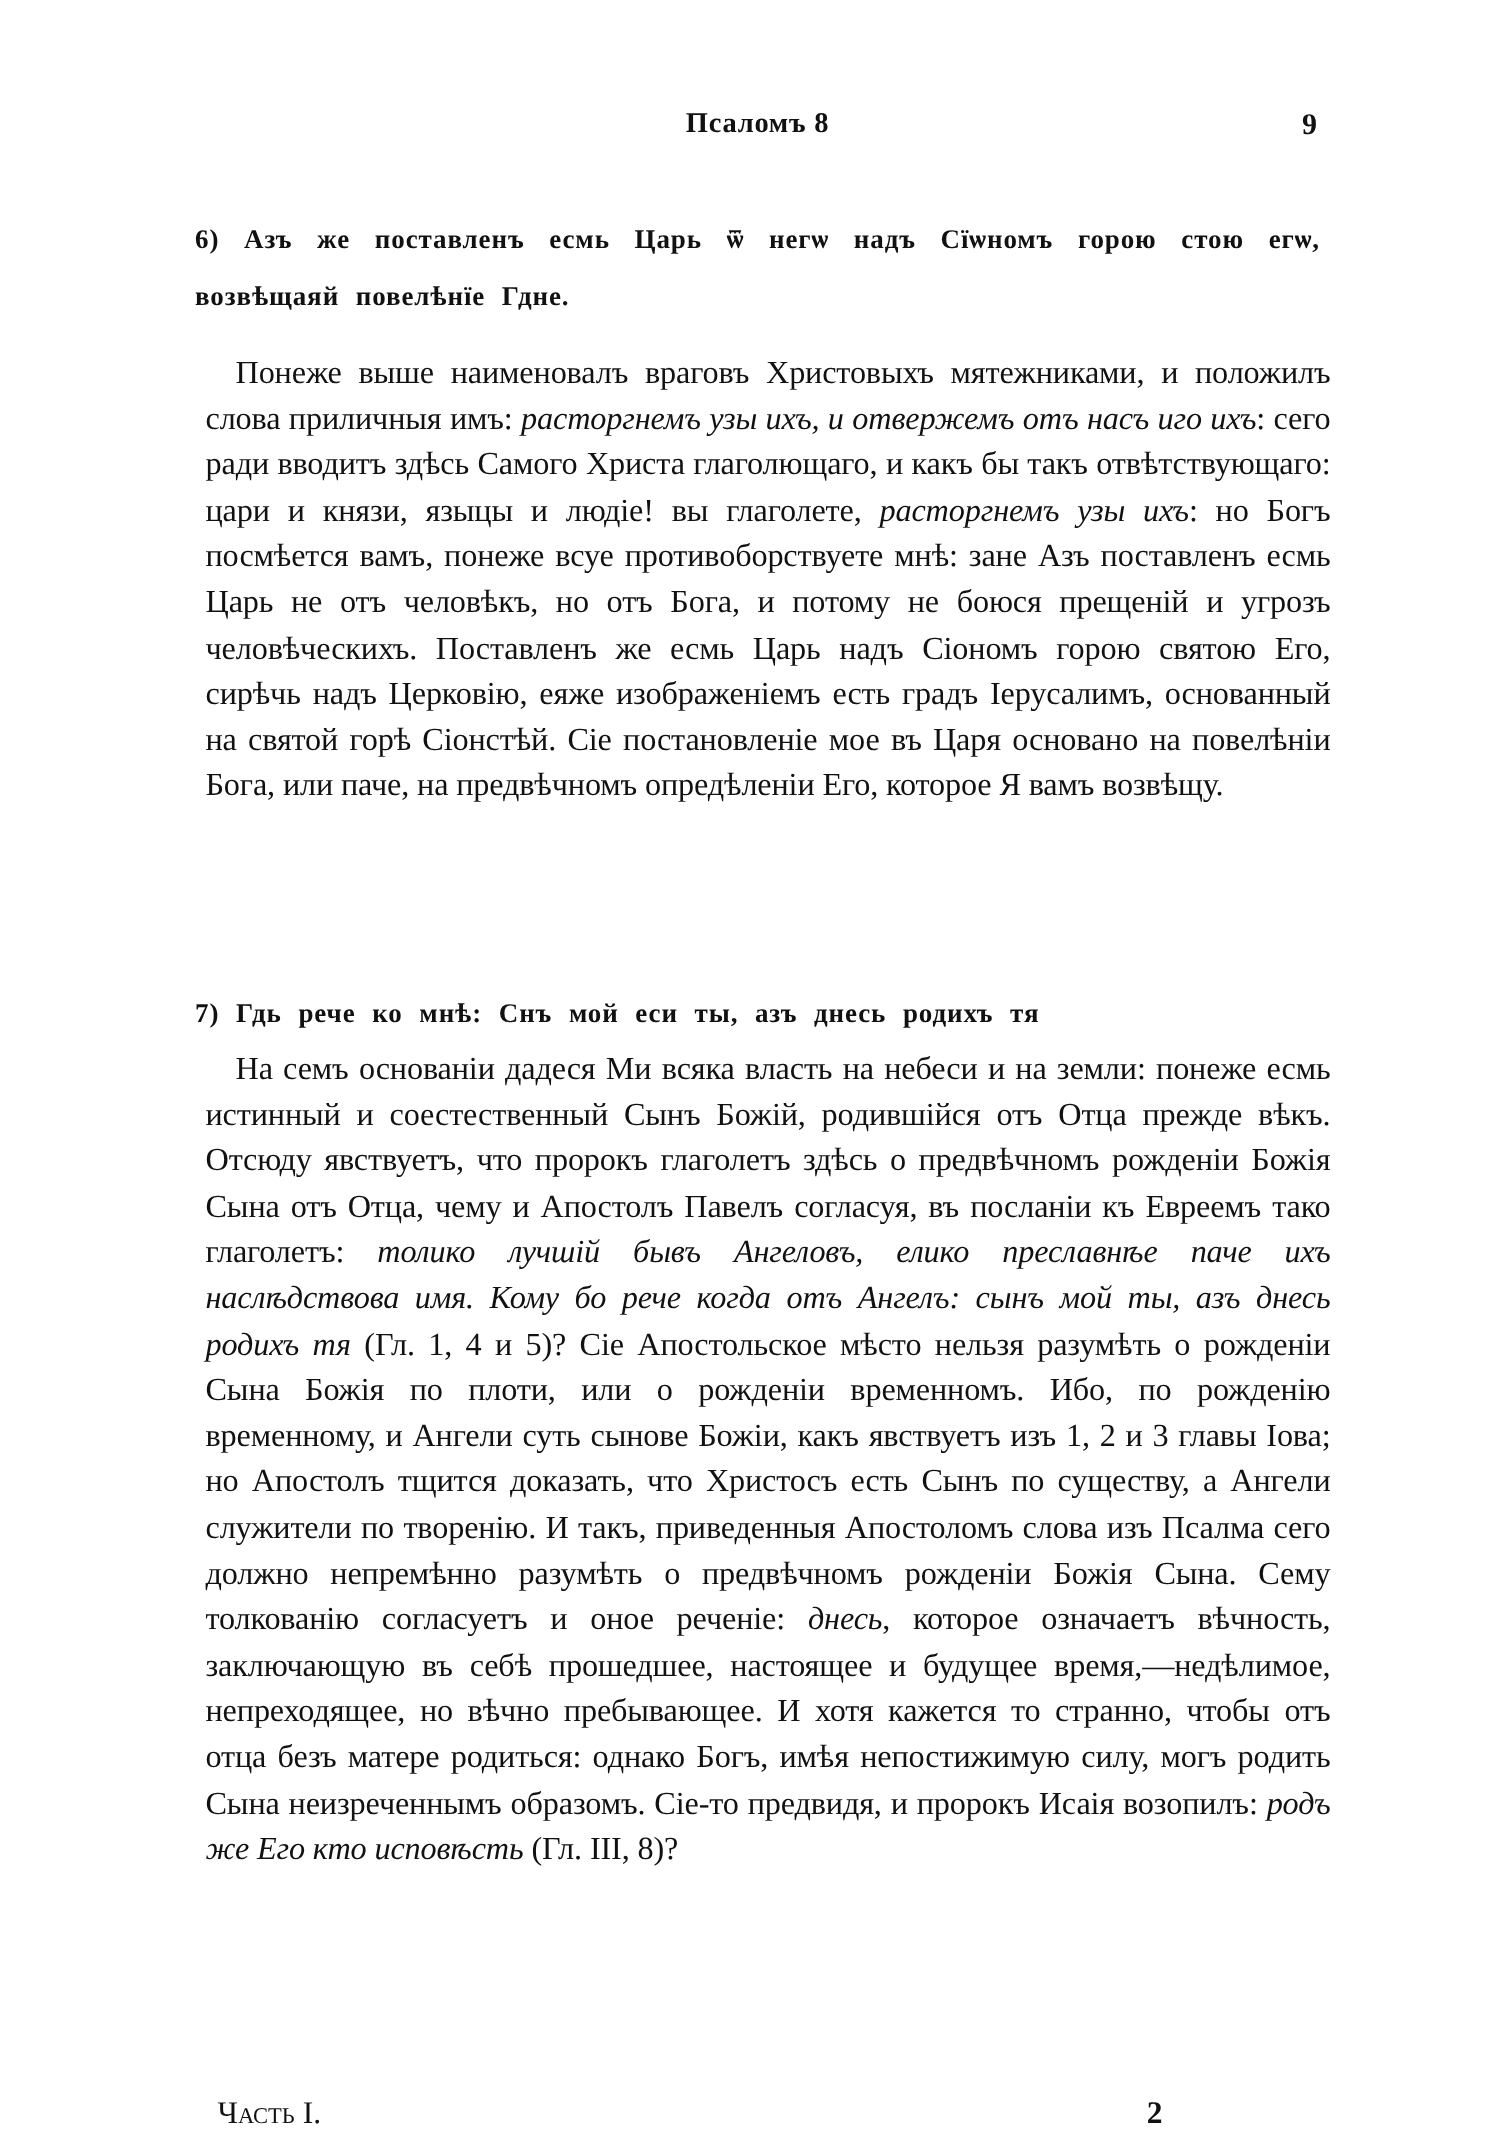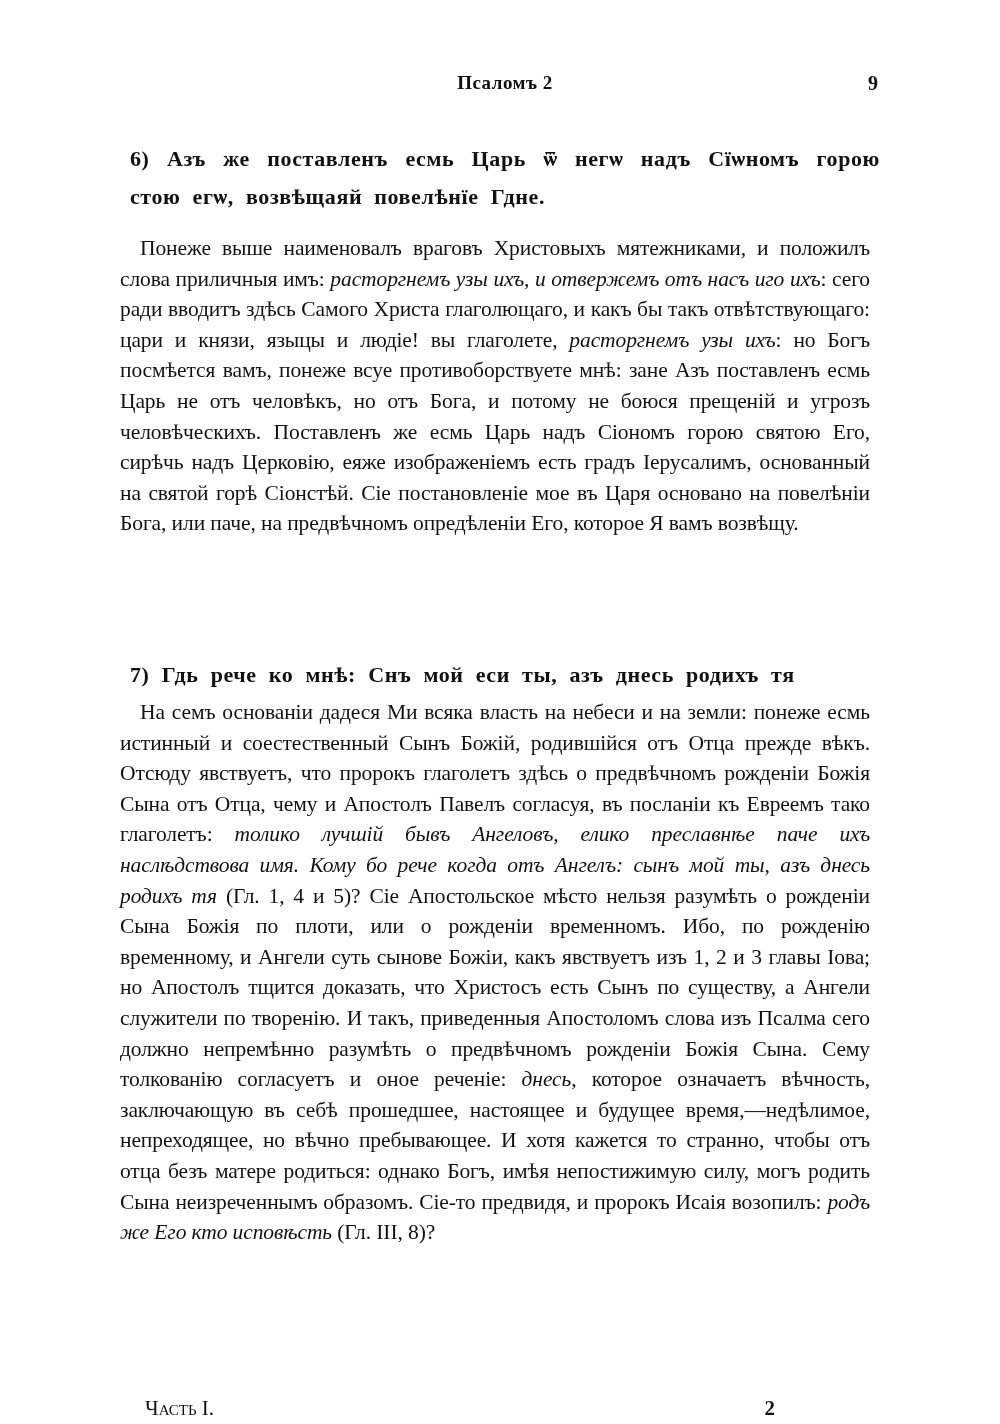--- a/index.html
+++ b/index.html
@@ -16,46 +16,46 @@
     font-weight: bold; font-size: 19px; letter-spacing: 0.5px;
     font-family: "Liberation Serif", serif;
   }
   .page-number {
     position: absolute; right: 2px; font-weight: bold; font-size: 20px;
     font-family: "Liberation Serif", serif;
   }
   .verse {
     position: absolute; left: 130px; width: 750px;
     font-family: "Liberation Serif", serif; font-weight: bold;
-    font-size: 22px; line-height: 38px; letter-spacing: 0.6px;
+    font-size: 18px; line-height: 38px; letter-spacing: 0.6px;
     word-spacing: 6px; text-align: justify;
   }
   .verse-6 { top: 140px; }
   .verse-7 { top: 656px; }
   .para {
-    position: absolute; left: 120px; width: 750px;
+    position: absolute; left: 137px; width: 750px;
     font-family: "Liberation Serif", serif;
     font-size: 21.5px; line-height: 30.6px;
     text-align: justify; text-indent: 20px; letter-spacing: -0.1px;
   }
   .para-1 { top: 233px; }
   .para-2 { top: 697px; }
   .para span.it { font-style: italic; }
   .footer {
     position: absolute; top: 1396px; left: 145px; width: 630px; height: 30px;
     font-family: Liberation Serif, serif;
   }
   .signature-label { position: absolute; left: 0; font-size: 21px; font-variant: small-caps; }
   .signature-number { position: absolute; right: 0; font-weight: bold; font-size: 21px; }
 </style>
 </head>
 <body>
 
 <div class="header">
-  <div class="running-title">Псаломъ 2</div>
+  <div class="running-title">Псаломъ 8</div>
   <div class="page-number">9</div>
 </div>
 
 <div class="verse verse-6">
   <span>6)</span>
   <span>Азъ же поставленъ есмь Царь ѿ негѡ надъ Сїѡномъ горою стою егѡ, возвѣщаяй повелѣнїе Гдне.</span>
 </div>
 
 <div class="para para-1">
   <span>Понеже выше наименовалъ враговъ Христовыхъ мятежниками, и положилъ слова приличныя имъ: </span><span class="it">расторгнемъ узы ихъ, и отвержемъ отъ насъ иго ихъ</span><span>: сего ради вводитъ здѣсь Самого Христа глаголющаго, и какъ бы такъ отвѣтствующаго: цари и князи, языцы и людіе! вы глаголете, </span><span class="it">расторгнемъ узы ихъ</span><span>: но Богъ посмѣется вамъ, понеже всуе противоборствуете мнѣ: зане Азъ поставленъ есмь Царь не отъ человѣкъ, но отъ Бога, и потому не боюся прещеній и угрозъ человѣческихъ. Поставленъ же есмь Царь надъ Сіономъ горою святою Его, сирѣчь надъ Церковію, еяже изображеніемъ есть градъ Іерусалимъ, основанный на святой горѣ Сіонстѣй. Сіе постановленіе мое въ Царя основано на повелѣніи Бога, или паче, на предвѣчномъ опредѣленіи Его, которое Я вамъ возвѣщу.</span>

